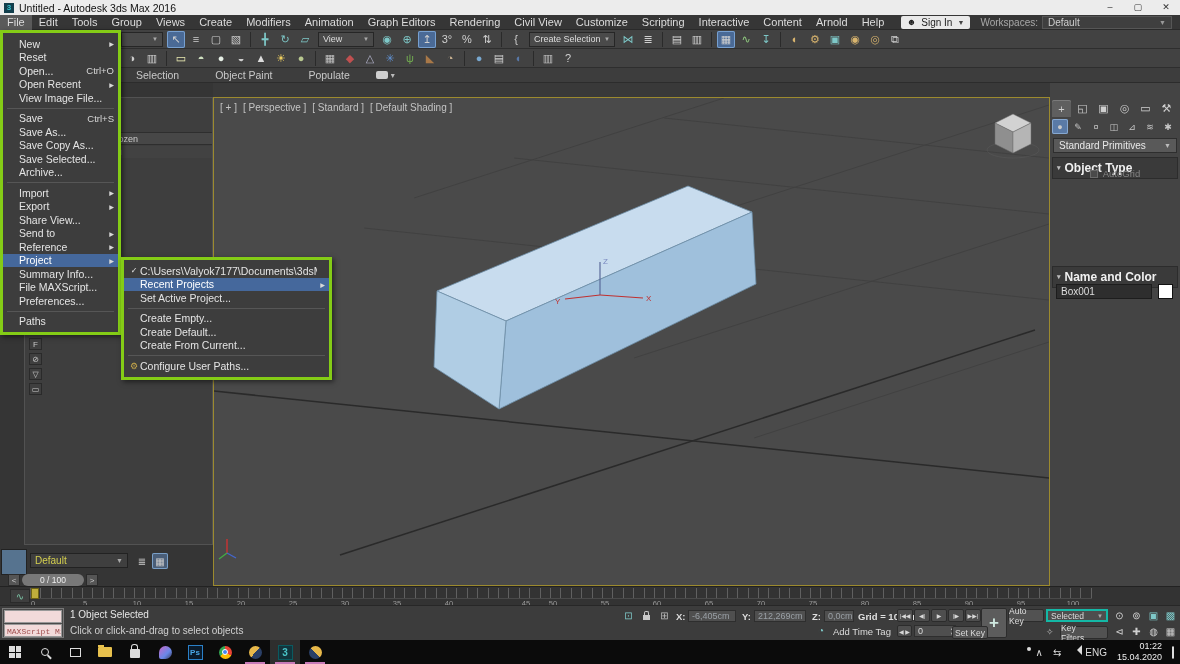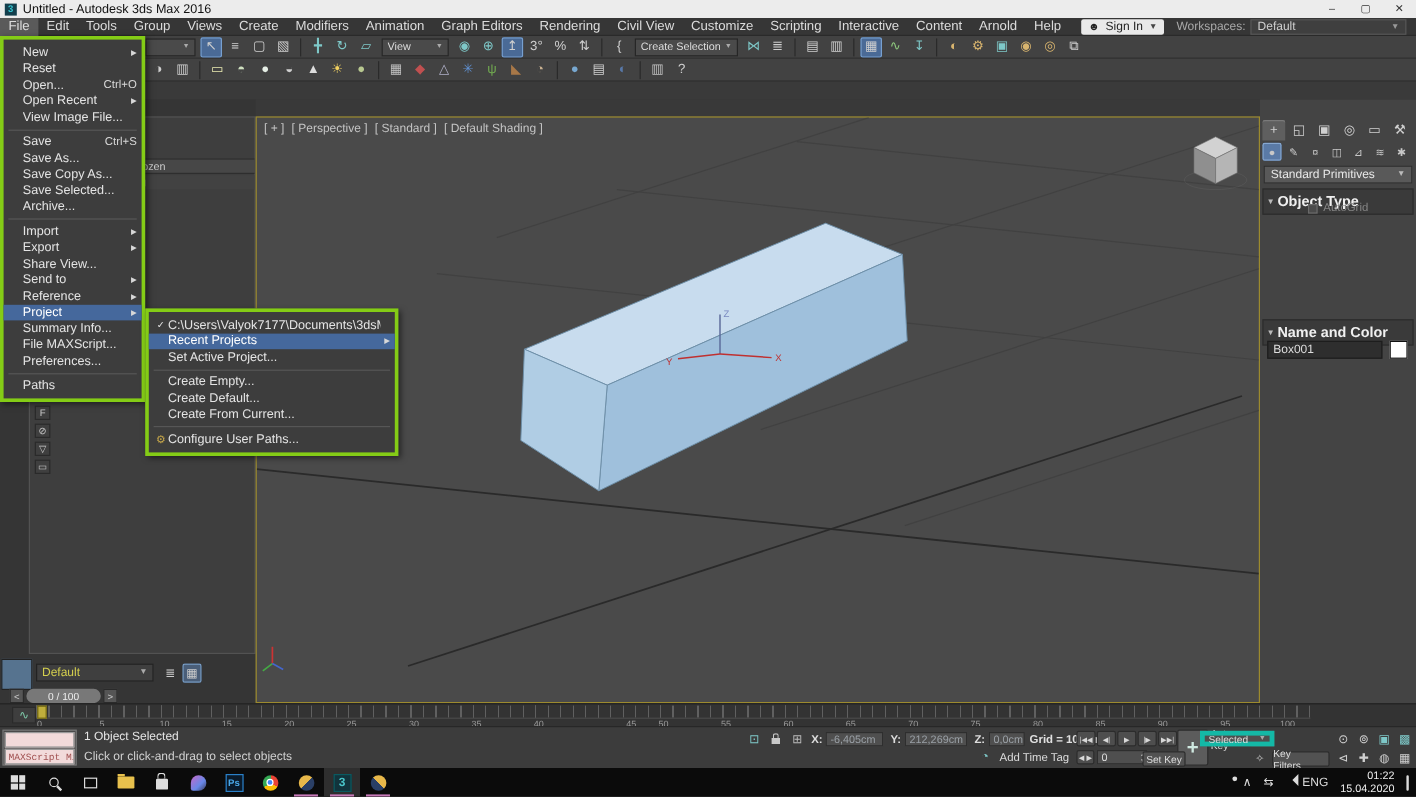--- a/index.html
+++ b/index.html
@@ -173,22 +173,22 @@
   .frame-field{position:absolute;left:914px;top:19px;width:42px;height:12px;background:#4f4f4f;
                border:1px solid #2e2e2e;color:#ddd;font-size:9px;line-height:11px;padding:0 3px;}
   .spin{position:absolute;left:948px;top:19px;width:8px;height:12px;display:flex;flex-direction:column;
         align-items:center;justify-content:center;font-size:4px;color:#bbb;}
   .clock-ico{position:absolute;left:960px;top:19px;font-size:10px;color:#d8c050;}
   .key-btn{position:absolute;left:981px;top:2px;width:26px;height:30px;background:#5c5c5c;
            border:1px solid #2c2c2c;border-radius:2px;color:#cfe8e0;font-size:17px;font-weight:bold;
            display:flex;align-items:center;justify-content:center;}
   .sm-btn{position:absolute;height:13px;background:#525252;border:1px solid #2c2c2c;border-radius:2px;
           color:#ddd;font-size:8.5px;display:flex;align-items:center;justify-content:center;}
-  .sel-combo{position:absolute;left:1000px;top:3px;width:62px;height:13px;background:#4e4e4e;
-             border:4px solid #14b8a6;color:#ddd;font-size:8.5px;display:flex;align-items:center;padding:0 3px;}
+  .sel-combo{position:absolute;left:1046px;top:3px;width:62px;height:13px;background:#4e4e4e;
+             border:2px solid #14b8a6;color:#ddd;font-size:8.5px;display:flex;align-items:center;padding:0 3px;}
   .sel-combo .arr{margin-left:auto;font-size:6px;color:#aaa;}
   .feather{position:absolute;left:1046px;top:21px;font-size:9px;color:#bbb;}
   .nav-ico{position:absolute;width:15px;height:13px;display:flex;align-items:center;justify-content:center;
            font-size:10px;color:#cfcfcf;}
 
   
   .taskbar{position:absolute;left:0;top:640px;width:1180px;height:24px;background:#0b0b0b;
            display:flex;align-items:center;color:#ddd;}
   .tb-app{width:30px;height:24px;display:flex;align-items:center;justify-content:center;position:relative;}
   .tb-app.active{background:#2e2e2e;}
@@ -440,20 +440,31 @@
       </div>
       <div class="tb-sep"></div>
       <div class="tb-btn">
         <span class="tb-glyph" style="color: rgb(192, 192, 192);">▥</span>
       </div>
       <div class="tb-btn">
         <span class="tb-glyph" style="color: rgb(208, 208, 208);">?</span>
       </div>
     </div>
 
+  <div class="ribbonrow">
+    <div id="ribbon-tabs" style="display:flex">
+        <div class="rb-tab">Selection</div>
+        <div class="rb-tab">Object Paint</div>
+        <div class="rb-tab">Populate</div>
+      </div>
+    <div class="rb-cfg">
+        <span class="pill"></span>
+        <span>▾</span>
+      </div>
+  </div>
 
   <div class="workspace">
 
     <div class="left-zone">
       <div class="explorer">
         <div class="exp-title">Customize</div>
         <div class="exp-toolbar" id="exp-toolbar">
             <div class="exp-tbtn">✕</div>
             <div class="exp-tbtn active">▽</div>
             <div class="exp-tbtn">

